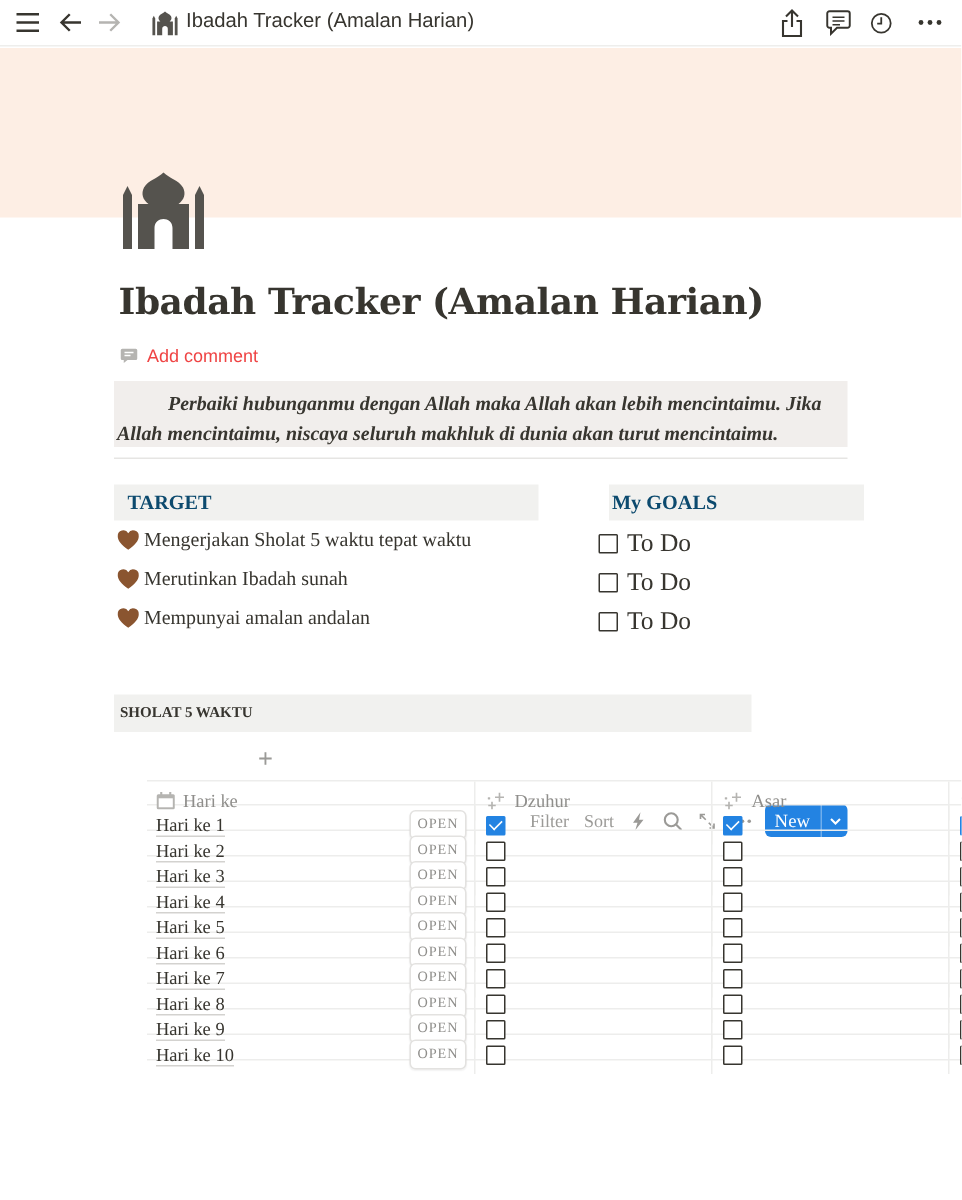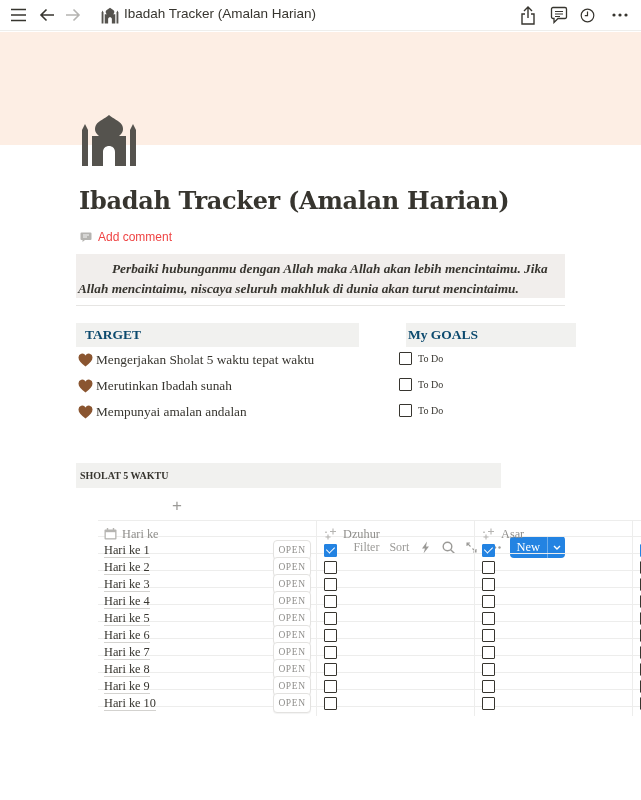--- a/index.html
+++ b/index.html
@@ -15,21 +15,21 @@
 
   .page-title { position: absolute; left: 79px; top: 186px; font-family: "DejaVu Serif", serif; font-weight: bold; font-size: 24px; letter-spacing: -0.3px; color: #37352f; white-space: nowrap; }
   .add-comment { position: absolute; left: 80px; top: 230px; display: flex; align-items: center; gap: 6px; font-family: "Liberation Sans", sans-serif; font-size: 12px; color: #ef4444; cursor: pointer; }
 
   .quote { position: absolute; left: 76px; top: 254px; width: 489px; height: 44px; background: #f1eeec; padding: 5px 2px 0 2px; font-family: "Liberation Serif", serif; font-style: italic; font-weight: bold; font-size: 13.3px; line-height: 20px; color: #37352f; text-indent: 34px; }
   .divider { position: absolute; left: 76px; top: 305px; width: 489px; height: 1px; background: #e6e5e3; }
 
   .col-head { position: absolute; height: 24px; background: #f1f1ef; font-family: "Liberation Serif", serif; font-weight: bold; font-size: 13.5px; line-height: 24px; padding-left: 9px; color: #0c4a6e; }
   .target-item { position: absolute; left: 78px; display: flex; align-items: center; gap: 3px; font-family: "Liberation Serif", serif; font-size: 13.3px; color: #37352f; }
   .heart { width: 15px; height: 14px; }
-  .todo { position: absolute; left: 399px; display: flex; align-items: center; gap: 6px; font-family: "Liberation Serif", serif; font-size: 10px; color: #37352f; cursor: pointer; }
+  .todo { position: absolute; left: 399px; display: flex; align-items: center; gap: 6px; font-family: "Liberation Serif", serif; font-size: 17px; color: #37352f; cursor: pointer; }
   .cb { width: 13px; height: 13px; border: 1.5px solid #37352f; border-radius: 1px; background: #fff; display: inline-block; }
   .cb.on { background: #2383e2; border-color: #2383e2; position: relative; }
   .cb.on::after { content: ""; position: absolute; left: 3px; top: 0px; width: 4px; height: 7px; border-right: 1.8px solid #fff; border-bottom: 1.8px solid #fff; transform: rotate(45deg); }
 
   .db-title { position: absolute; left: 76px; top: 463px; width: 425px; height: 25px; background: #f1f1ef; font-family: "Liberation Serif", serif; font-weight: bold; font-size: 10px; line-height: 25px; padding-left: 4px; }
   .tabs { position: absolute; left: 76px; top: 492px; width: 489px; height: 28px; }
   .tab { position: absolute; left: 0; top: 0; height: 28px; display: flex; align-items: center; gap: 6px; font-family: "Liberation Serif", serif; font-size: 12.5px; color: #37352f; padding-left: 6px; width: 98px; border-bottom: 2px solid #37352f; cursor: pointer; }
   .tab-add { position: absolute; left: 96px; top: 4px; font-family: "Liberation Sans", sans-serif; font-size: 17px; color: #9b9a97; cursor: pointer; }
   .tools { position: absolute; right: 0; top: 2px; height: 22px; display: flex; align-items: center; font-family: "Liberation Serif", serif; font-size: 12px; color: #9b9a97; margin-top: 42px; }
   .tools span { cursor: pointer; }

